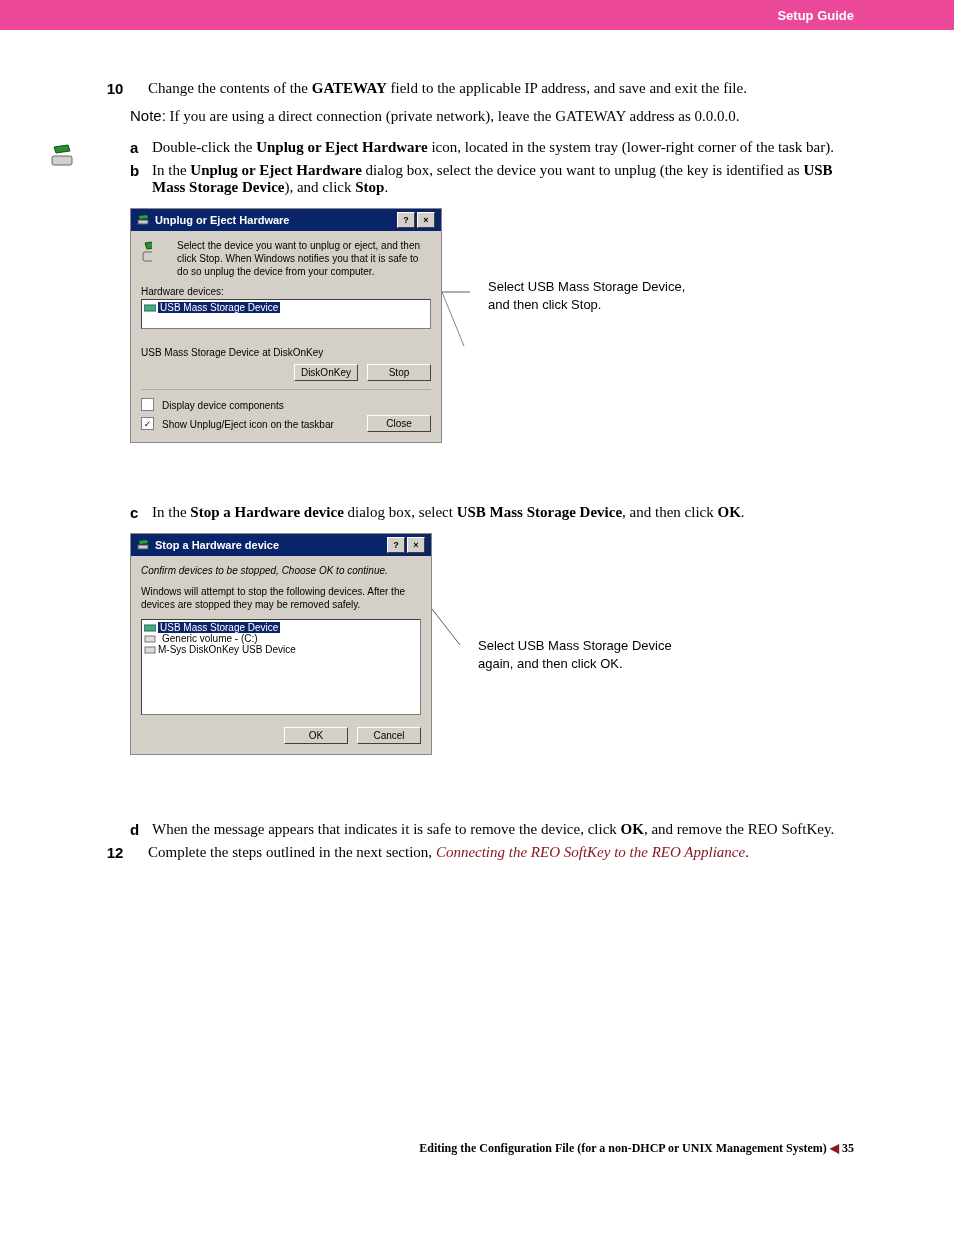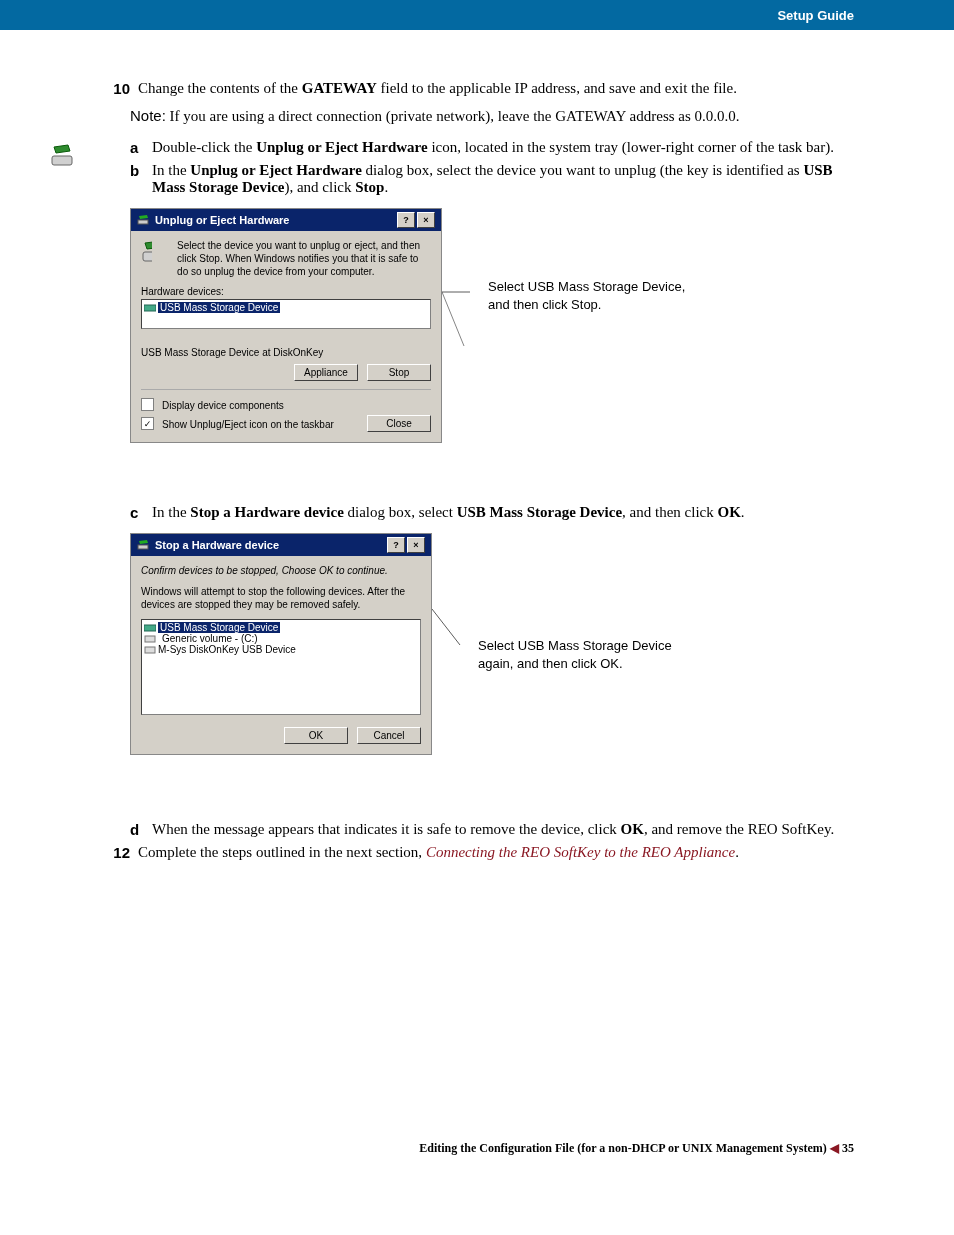--- a/index.html
+++ b/index.html
@@ -4,46 +4,46 @@
 <style>
   body {
     margin: 0;
     font-family: Georgia, "Times New Roman", serif;
     font-size: 15px;
     color: #000;
     background: #fff;
     width: 954px;
   }
   .topbar {
-    background: #0369a1;
+    background: #ec4899;
     height: 30px;
     color: #fff;
     font-family: Arial, Helvetica, sans-serif;
     font-weight: bold;
     font-size: 13px;
     display: flex;
     align-items: center;
     justify-content: flex-end;
     padding-right: 100px;
   }
   .page {
     padding: 50px 100px 40px 100px;
   }
   .step {
     display: flex;
     margin-bottom: 8px;
   }
   .stepnum {
     width: 30px;
     flex: none;
-    text-align: right;
+    text-align: center;
     font-family: Arial, Helvetica, sans-serif;
     font-weight: bold;
     font-size: 15px;
-    padding-right: 8px;
+    padding-right: 18px;
   }
   .stepbody {
     flex: 1;
   }
   .substep {
     display: flex;
     margin-top: 6px;
   }
   .subletter {
     width: 22px;
@@ -210,21 +210,21 @@
           <div class="listbox">
             <span style="display:inline-flex;align-items:center;gap:2px;">
               <svg width="12" height="10">
                   <rect x="0" y="2" width="12" height="6" fill="#4a8" stroke="#265"></rect>
                 </svg>
               <span class="selected">USB Mass Storage Device</span>
             </span>
           </div>
           <div class="dlg-label" style="margin-top:18px;">USB Mass Storage Device at DiskOnKey</div>
           <div class="btnrow">
-            <span class="btn">Appliance</span>
+            <span class="btn">DiskOnKey</span>
             <span class="btn">Stop</span>
           </div>
           <hr class="hr">
           <div class="checkrow">
             <span class="cbox"></span>
             <span>Display device components</span>
           </div>
           <div style="display:flex;justify-content:space-between;align-items:center;margin-top:4px;">
             <div class="checkrow" style="margin-top:0;">
               <span class="cbox">✓</span>

